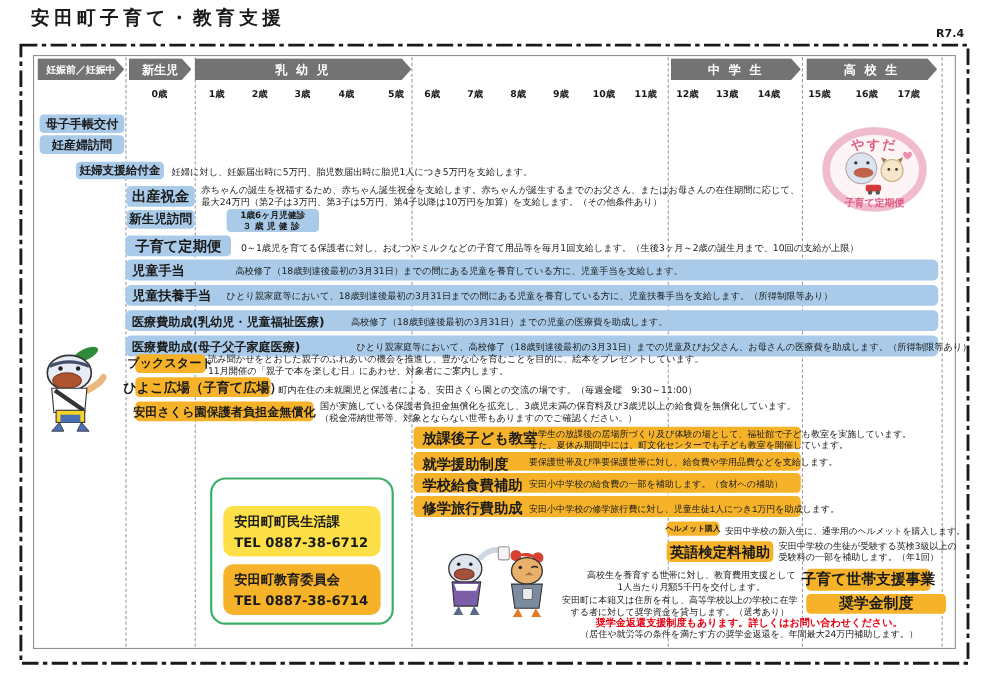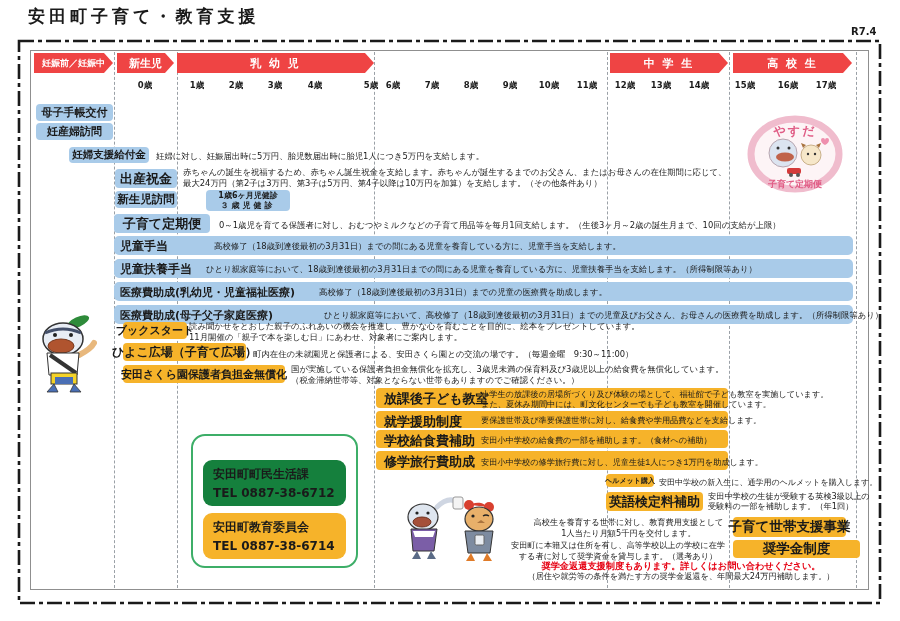--- a/index.html
+++ b/index.html
@@ -3,21 +3,21 @@
 <meta charset="utf-8">
 <style>
   html,body{margin:0;padding:0;}
   body{width:900px;height:621px;background:#fff;position:relative;overflow:hidden;
        font-family:"DejaVu Sans","Liberation Sans",sans-serif;color:#1a1a1a;}
   .abs{position:absolute;}
   .page-title{left:28px;top:5px;font-size:17px;font-weight:bold;letter-spacing:4px;}
   .edition{left:851px;top:26px;font-size:10px;font-weight:bold;}
   .table{left:30px;top:50px;width:837px;height:538px;border:1px solid #8f8f8f;background:#fff;}
   .vline{position:absolute;top:1px;bottom:1px;width:0;border-left:1px dashed #9aa0a6;}
-  .garrow{position:absolute;top:2px;height:20px;background:#ef4444;color:#fff;font-weight:bold;
+  .garrow{position:absolute;top:2px;height:20px;background:#737373;color:#fff;font-weight:bold;
           display:flex;align-items:center;justify-content:center;white-space:nowrap;
           clip-path:polygon(0 0,calc(100% - 9px) 0,100% 50%,calc(100% - 9px) 100%,0 100%);}
   .age{position:absolute;top:29px;transform:translateX(-50%);font-size:8.5px;font-weight:bold;white-space:nowrap;}
   .blabel{position:absolute;background:#a9cbe9;border-radius:4px;font-weight:bold;
           display:flex;align-items:center;justify-content:center;white-space:nowrap;}
   .ylabel{position:absolute;background:#f6b32a;border-radius:4px;font-weight:bold;
           display:flex;align-items:center;justify-content:center;white-space:nowrap;}
   .desc{position:absolute;font-size:8.4px;white-space:nowrap;line-height:11px;}
   .bluebar{position:absolute;left:83px;width:739px;height:19px;background:#a9cbe9;border-radius:5px;}
   .bar-label{position:absolute;left:6px;top:2px;font-weight:bold;font-size:12px;white-space:nowrap;}
@@ -59,21 +59,21 @@
   <div class="garrow" style="left:86px;width:57px;font-size:11px;">新生児</div>
   <div class="garrow" style="left:146px;width:197px;font-size:11px;letter-spacing:2px;">乳 幼 児</div>
   <div class="garrow" style="left:579px;width:118px;font-size:11px;letter-spacing:2px;">中 学 生</div>
   <div class="garrow" style="left:702px;width:119px;font-size:11px;letter-spacing:2px;">高 校 生</div>
 
   <span class="age" style="left:114px">0歳</span>
   <span class="age" style="left:166px">1歳</span>
   <span class="age" style="left:205px">2歳</span>
   <span class="age" style="left:244px">3歳</span>
   <span class="age" style="left:284px">4歳</span>
-  <span class="age" style="left:340px">5歳</span>
+  <span class="age" style="left:329px">5歳</span>
   <span class="age" style="left:362px">6歳</span>
   <span class="age" style="left:401px">7歳</span>
   <span class="age" style="left:440px">8歳</span>
   <span class="age" style="left:479px">9歳</span>
   <span class="age" style="left:518px">10歳</span>
   <span class="age" style="left:556px">11歳</span>
   <span class="age" style="left:594px">12歳</span>
   <span class="age" style="left:630px">13歳</span>
   <span class="age" style="left:668px">14歳</span>
   <span class="age" style="left:714px">15歳</span>
@@ -160,21 +160,21 @@
   <div class="cblock" style="left:478px;top:489px;width:218px;">
     <div>安田町に本籍又は住所を有し、高等学校以上の学校に在学</div>
     <div>する者に対して奨学資金を貸与します。（選考あり）</div>
   </div>
   <div class="ylabel" style="left:702px;top:489px;width:127px;height:18px;font-size:13.5px;">奨学金制度</div>
 
   <div class="note-red">奨学金返還支援制度もあります。詳しくはお問い合わせください。</div>
   <div class="note-black">（居住や就労等の条件を満たす方の奨学金返還を、年間最大24万円補助します。）</div>
 
   <div class="contact">
-    <div class="contact-card" style="top:24px;background:#15803d;">
+    <div class="contact-card" style="top:24px;background:#fde047;">
       <div>安田町町民生活課</div>
       <div>TEL 0887-38-6712</div>
     </div>
     <div class="contact-card" style="top:77px;background:#f6b32a;">
       <div>安田町教育委員会</div>
       <div>TEL 0887-38-6714</div>
     </div>
   </div>
 
   <svg class="abs" style="left:716px;top:63px;" width="96" height="80" viewBox="0 0 96 80">

